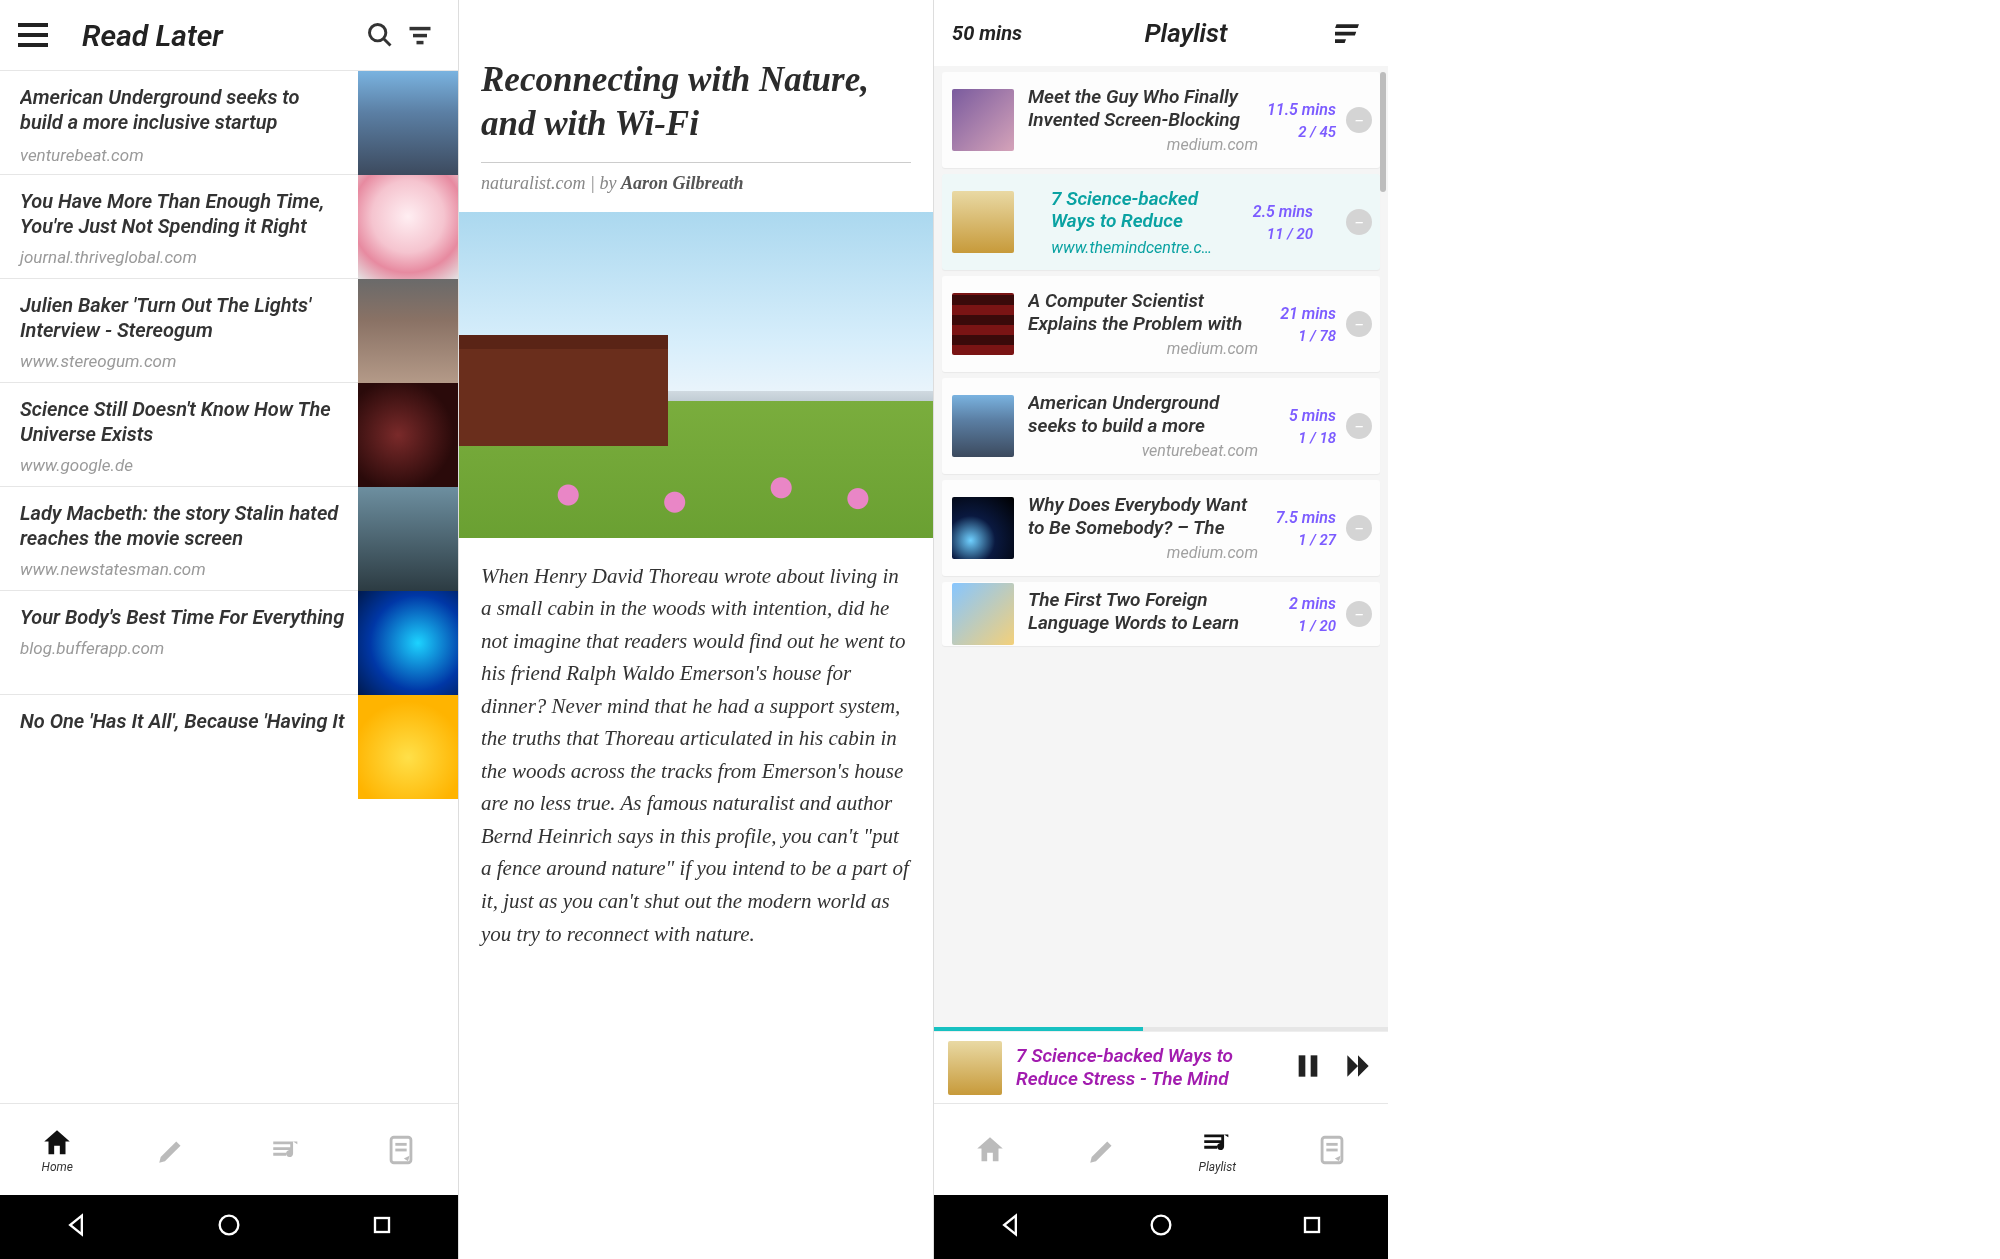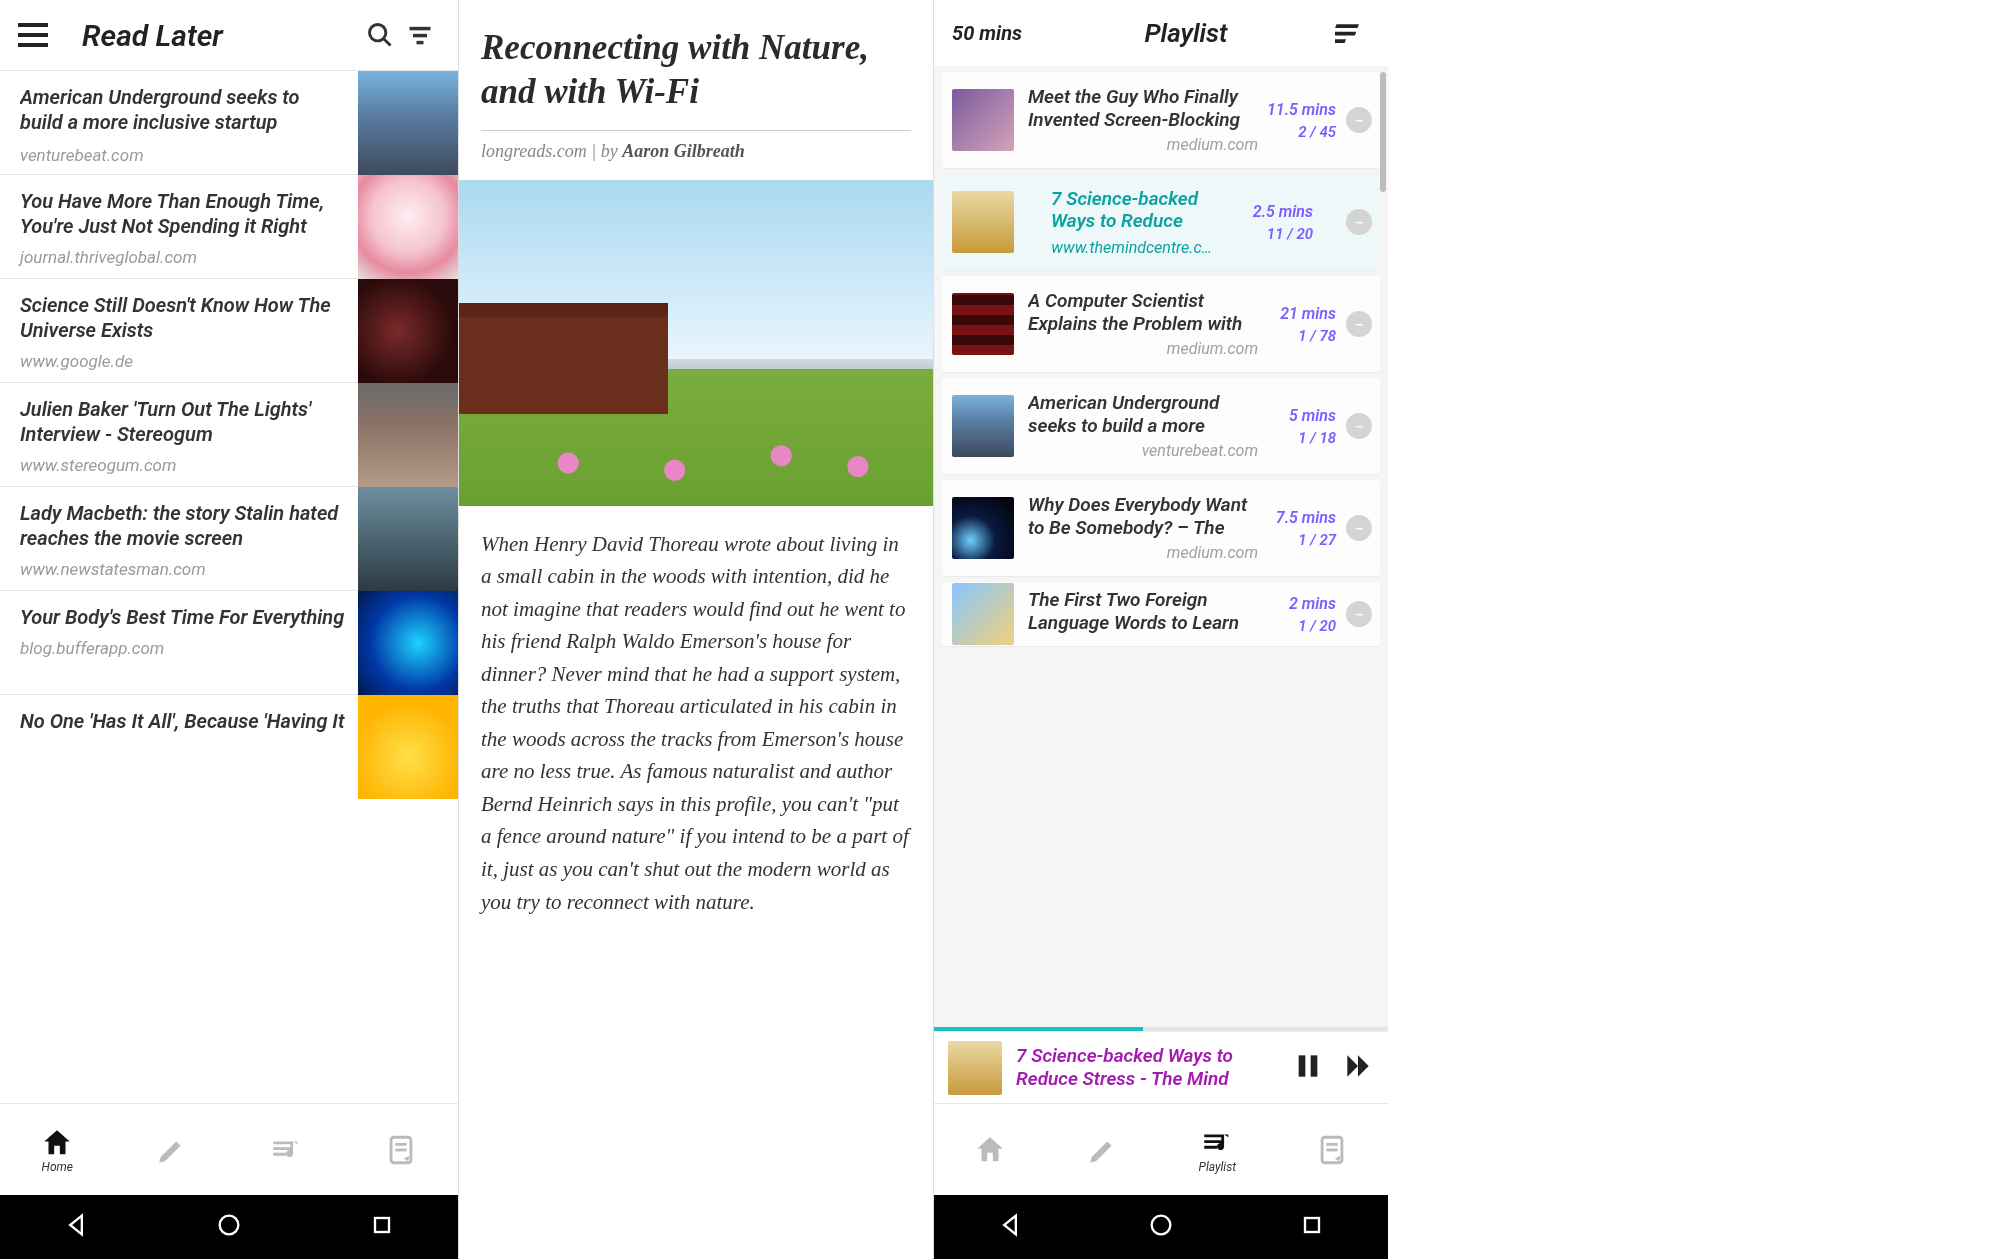--- a/index.html
+++ b/index.html
@@ -27,21 +27,21 @@
 
   .left-bottom-nav { height:92px; display:flex; align-items:center; justify-content:space-around; border-top:1px solid #e6e6e6; }
   .nav-item { display:flex; flex-direction:column; align-items:center; font-size:12px; color:#333; cursor:pointer; }
   .nav-item svg { width:34px; height:34px; }
   .nav-item.inactive { color:#aaa; }
 
   .android-nav { height:64px; background:#000; display:flex; align-items:center; justify-content:space-around; }
   .android-nav svg { width:28px; height:28px; stroke:#fff; fill:none; stroke-width:2; }
 
   
-  .mid-content { padding:12px 22px 20px; overflow:hidden; }
+  .mid-content { padding:12px 22px 20px; overflow:hidden;margin-top:32px; }
   .mid-title { font-family: Georgia, "Times New Roman", serif; font-size:35px; font-weight:700; line-height:1.25; color:#2b2b2b; margin-top:14px; }
   .mid-divider { height:1px; background:#ccc; margin:16px 0 10px; }
   .mid-byline { font-size:18px; color:#888; font-family: Georgia, serif; }
   .mid-byline .author { color:#555; font-weight:600; }
   .mid-hero { margin:18px -22px 0; height:326px; background:#8aa; }
   .mid-body { font-family: Georgia, "Times New Roman", serif; font-size:21px; line-height:1.55; color:#333; margin-top:22px; }
 
   
   .right-header { display:flex; align-items:center; height:66px; padding:7px 18px; }
   .right-duration { font-size:20px; font-weight:700; color:#222; width:90px; }
@@ -135,31 +135,31 @@
       </div>
       <div class="article-row">
         <div class="article-text">
           <div class="article-title">You Have More Than Enough Time, You're Just Not Spending it Right</div>
           <div class="article-source">journal.thriveglobal.com</div>
         </div>
         <div class="article-thumb th-hour"></div>
       </div>
       <div class="article-row">
         <div class="article-text">
+          <div class="article-title">Julien Baker 'Turn Out The Lights' Interview - Stereogum</div>
+          <div class="article-source">www.stereogum.com</div>
+        </div>
+        <div class="article-thumb th-person"></div>
+      </div>
+      <div class="article-row">
+        <div class="article-text">
           <div class="article-title">Science Still Doesn't Know How The Universe Exists</div>
           <div class="article-source">www.google.de</div>
         </div>
         <div class="article-thumb th-space"></div>
-      </div>
-      <div class="article-row">
-        <div class="article-text">
-          <div class="article-title">Julien Baker 'Turn Out The Lights' Interview - Stereogum</div>
-          <div class="article-source">www.stereogum.com</div>
-        </div>
-        <div class="article-thumb th-person"></div>
       </div>
       <div class="article-row">
         <div class="article-text">
           <div class="article-title">Lady Macbeth: the story Stalin hated reaches the movie screen</div>
           <div class="article-source">www.newstatesman.com</div>
         </div>
         <div class="article-thumb th-period"></div>
       </div>
       <div class="article-row">
         <div class="article-text">
@@ -215,21 +215,21 @@
           <rect x="6" y="6" width="12" height="12"></rect>
         </svg></div>
   </div>
 </div>
 
 <div class="panel panel-mid">
   <div class="mid-content">
     <h1 class="mid-title">Reconnecting with Nature, and with Wi-Fi</h1>
     <div class="mid-divider"></div>
     <div class="mid-byline">
-      <span>longreads.com</span><span> | by </span><span class="author">Aaron Gilbreath</span>
+      <span>naturalist.com</span><span> | by </span><span class="author">Aaron Gilbreath</span>
     </div>
     <div class="mid-hero hero-paint">
       <div class="hero-cabin"></div>
       <div class="hero-flowers"></div>
     </div>
     <p class="mid-body">When Henry David Thoreau wrote about living in a small cabin in the woods with intention, did he not imagine that readers would find out he went to his friend Ralph Waldo Emerson's house for dinner? Never mind that he had a support system, the truths that Thoreau articulated in his cabin in the woods across the tracks from Emerson's house are no less true. As famous naturalist and author Bernd Heinrich says in this profile, you can't "put a fence around nature" if you intend to be a part of it, just as you can't shut out the modern world as you try to reconnect with nature.</p>
   </div>
 </div>
 
 <div class="panel panel-right">

